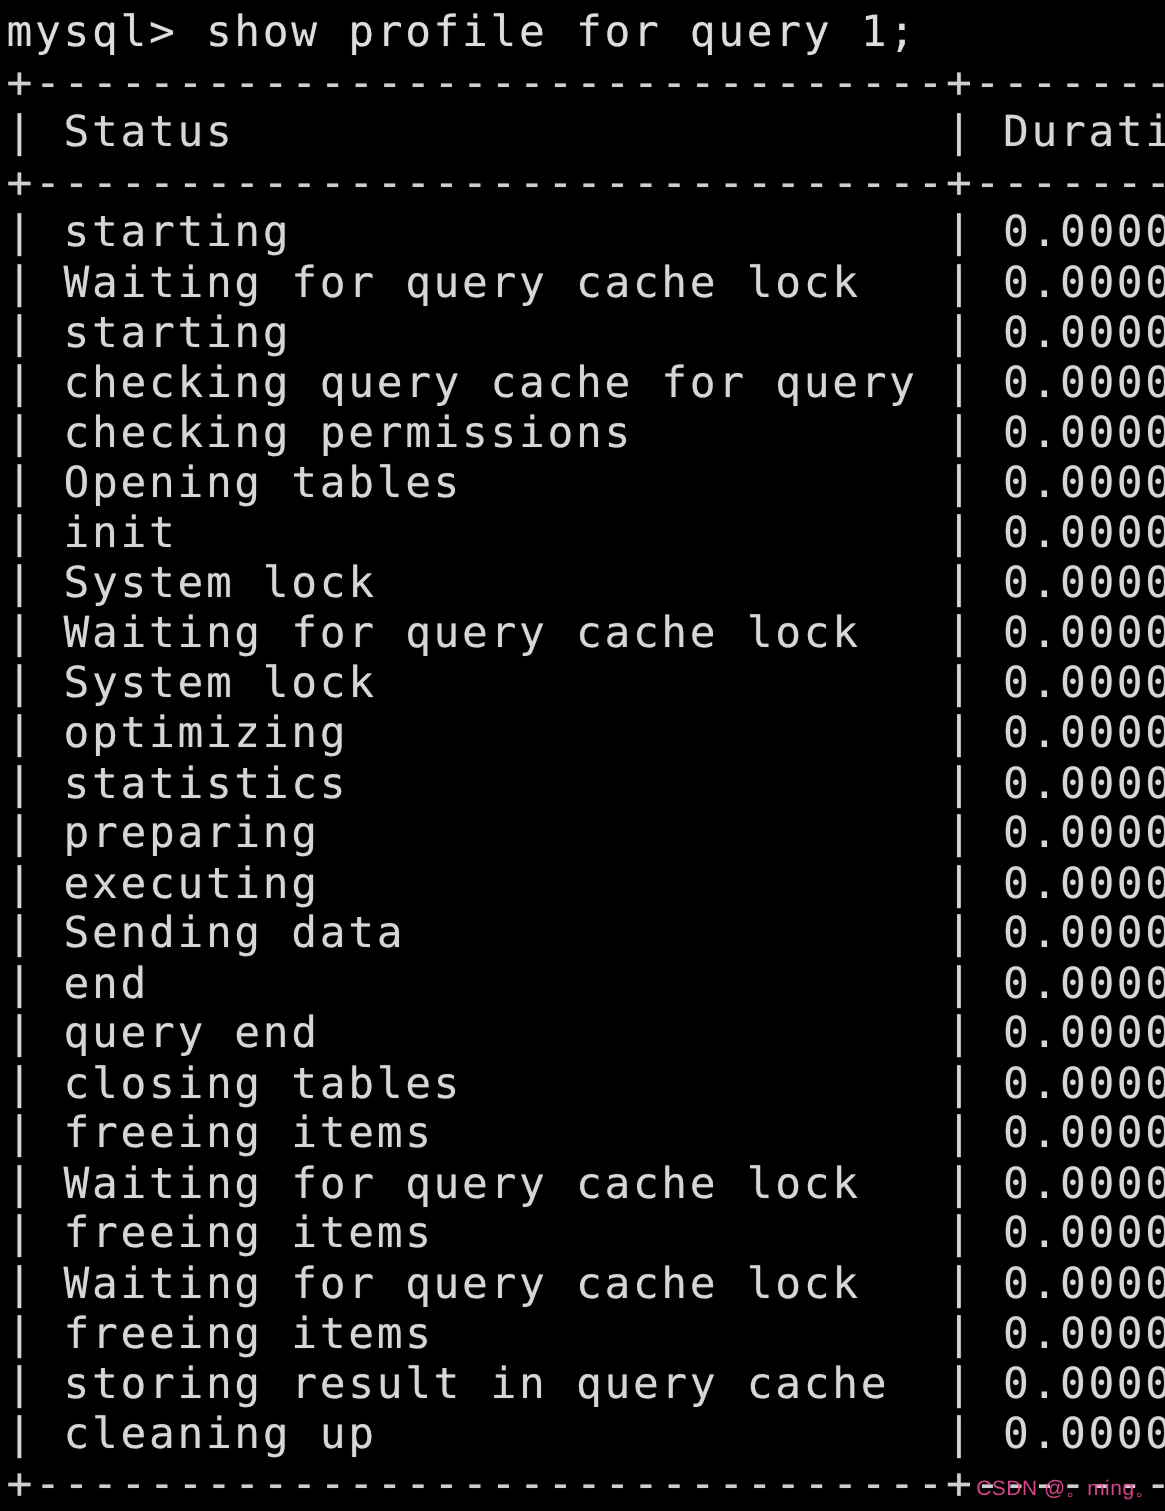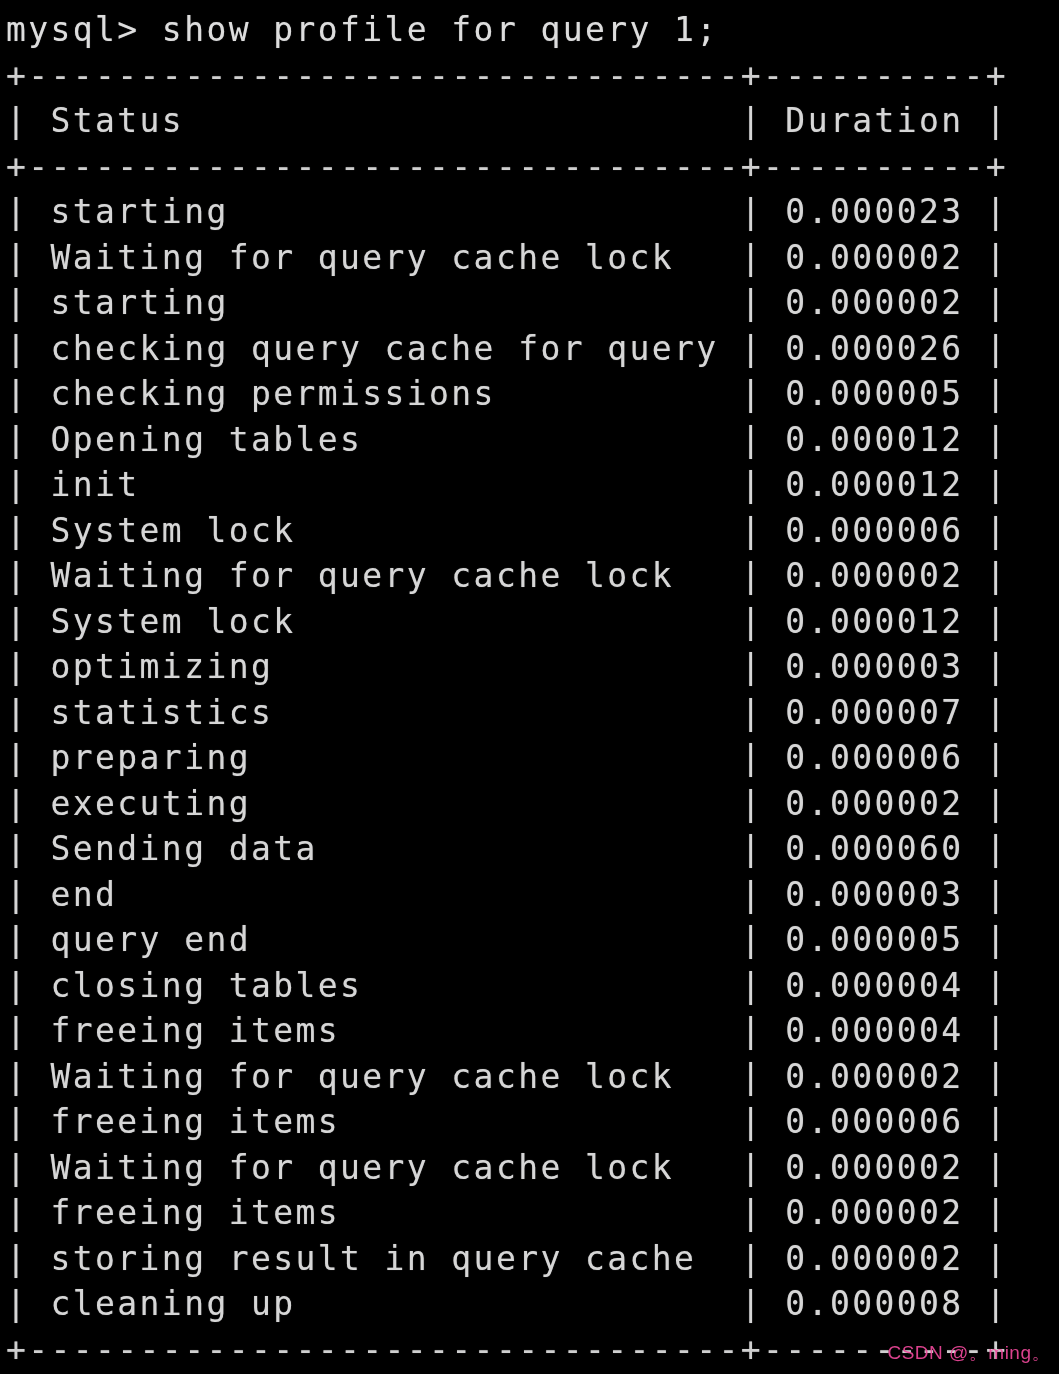--- a/index.html
+++ b/index.html
@@ -19,21 +19,21 @@
     position: relative;
     width: 1059px;
     height: 1374px;
     background: #000000;
     box-sizing: border-box;
     padding: 7px 0 0 6px;
   }
 
   .term-line {
     font-family: "DejaVu Sans Mono", "Liberation Mono", monospace;
-    font-size: 33px;
+    font-size: 39px;
     line-height: 45.5px;
     letter-spacing: 2.4px;
     color: #d6d6d6;
     white-space: pre;
     height: 45.5px;
     text-shadow: 0 0 1px rgba(210,210,215,0.45);
   }
 
   .term-line.prompt {
     color: #dddddd;

